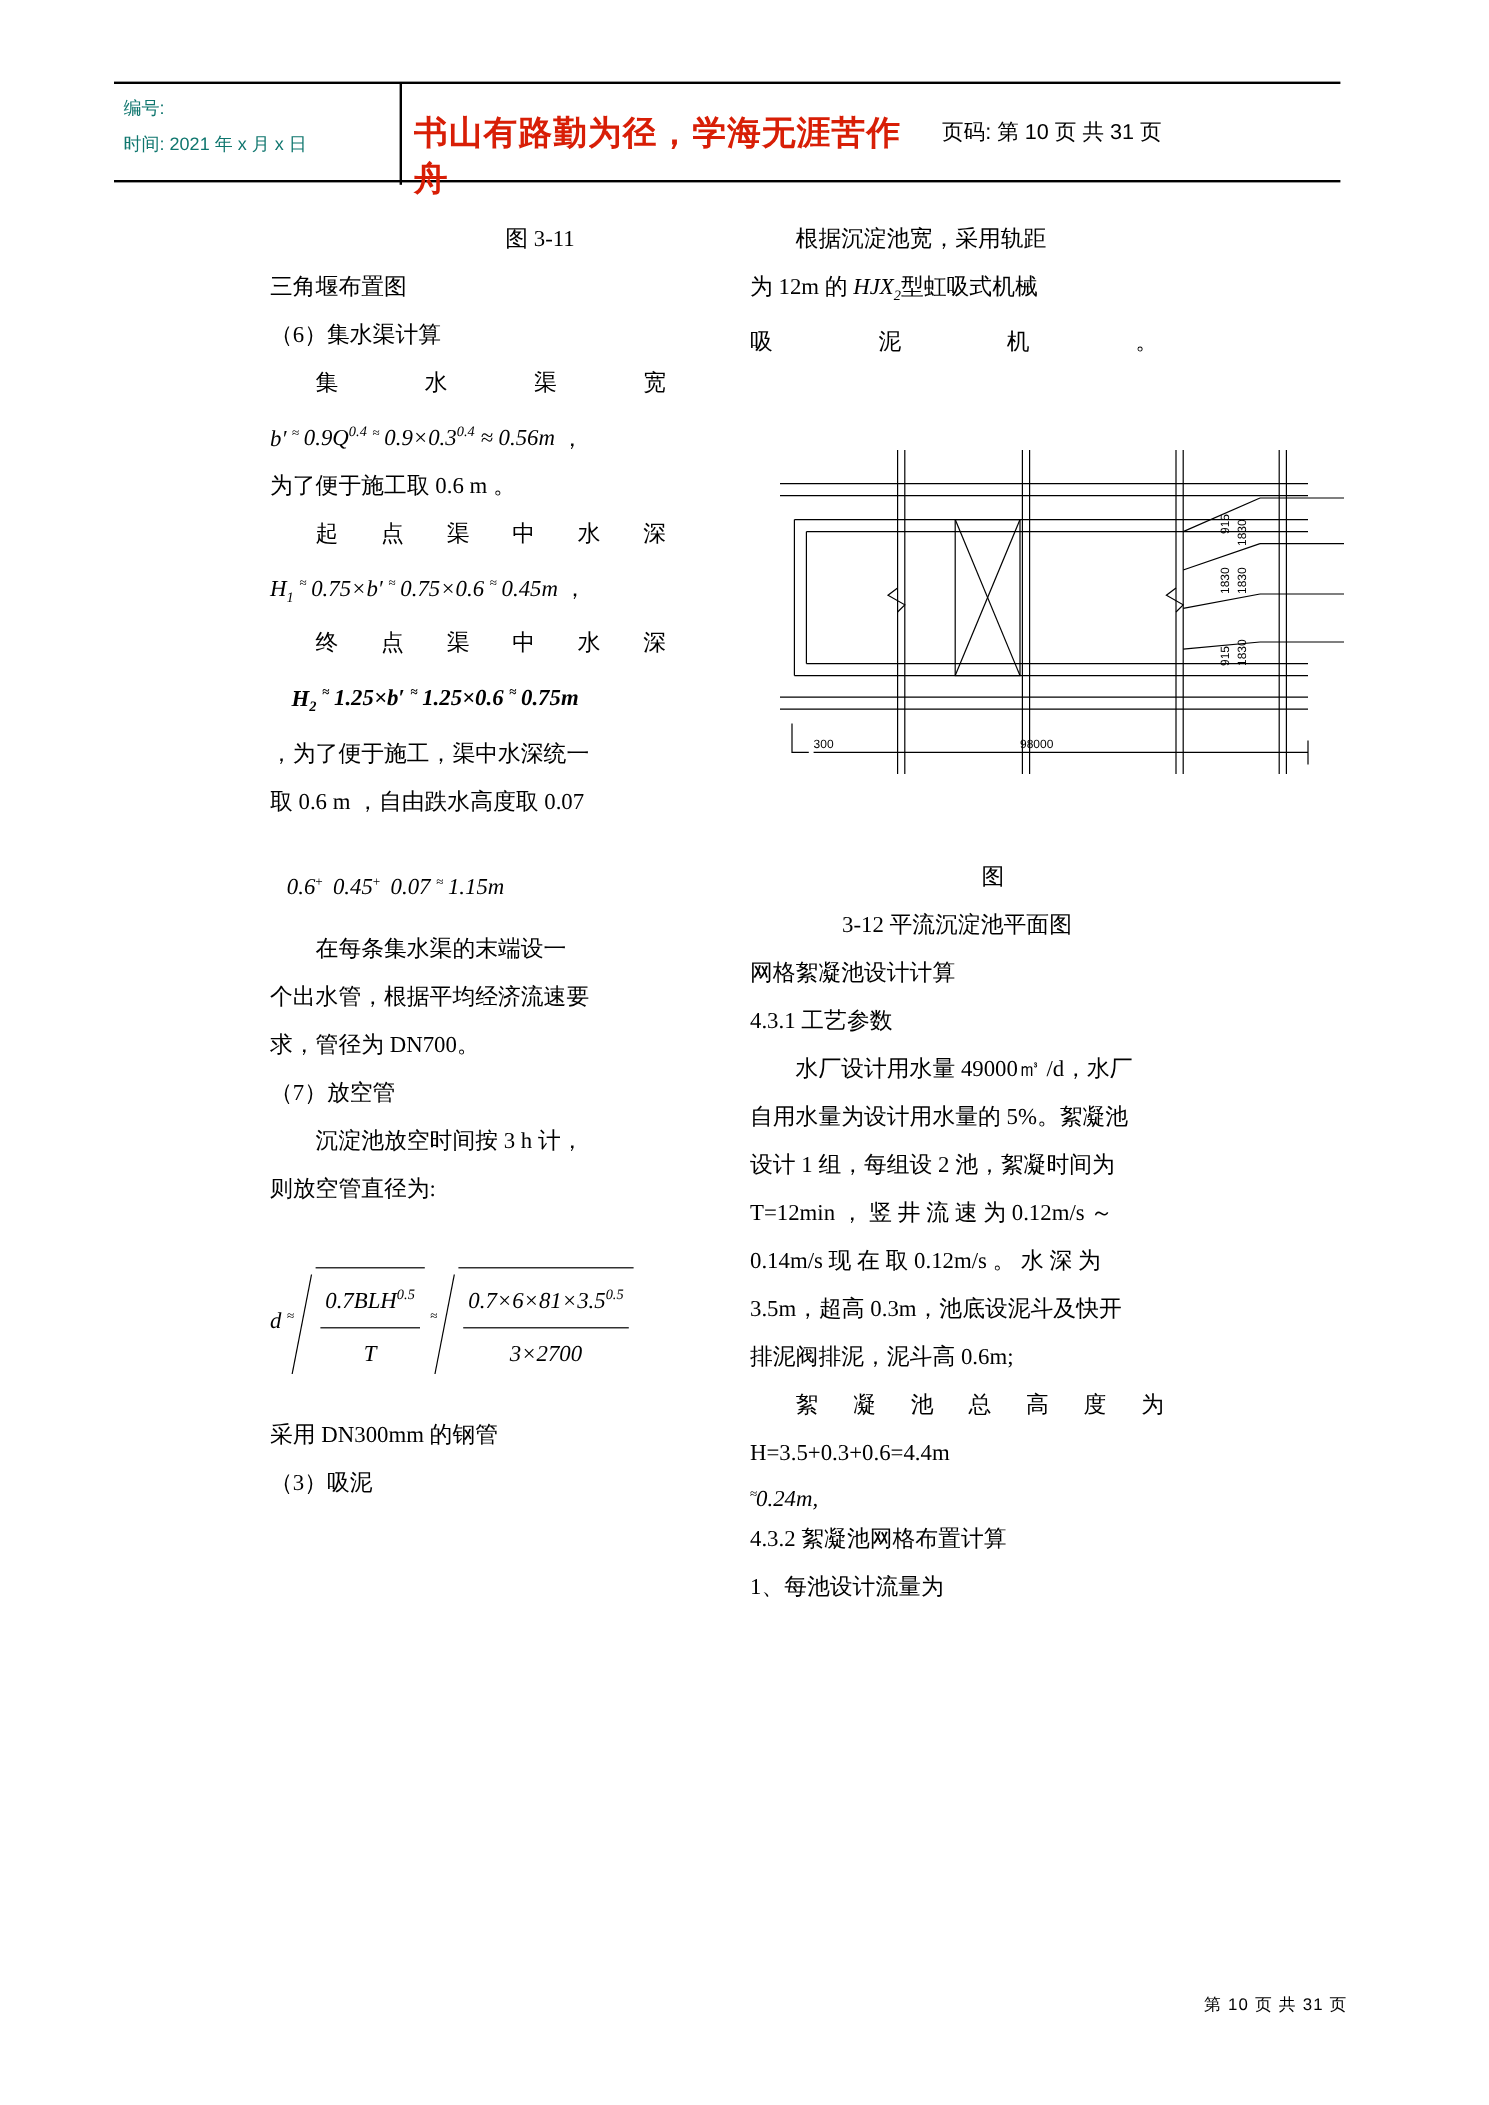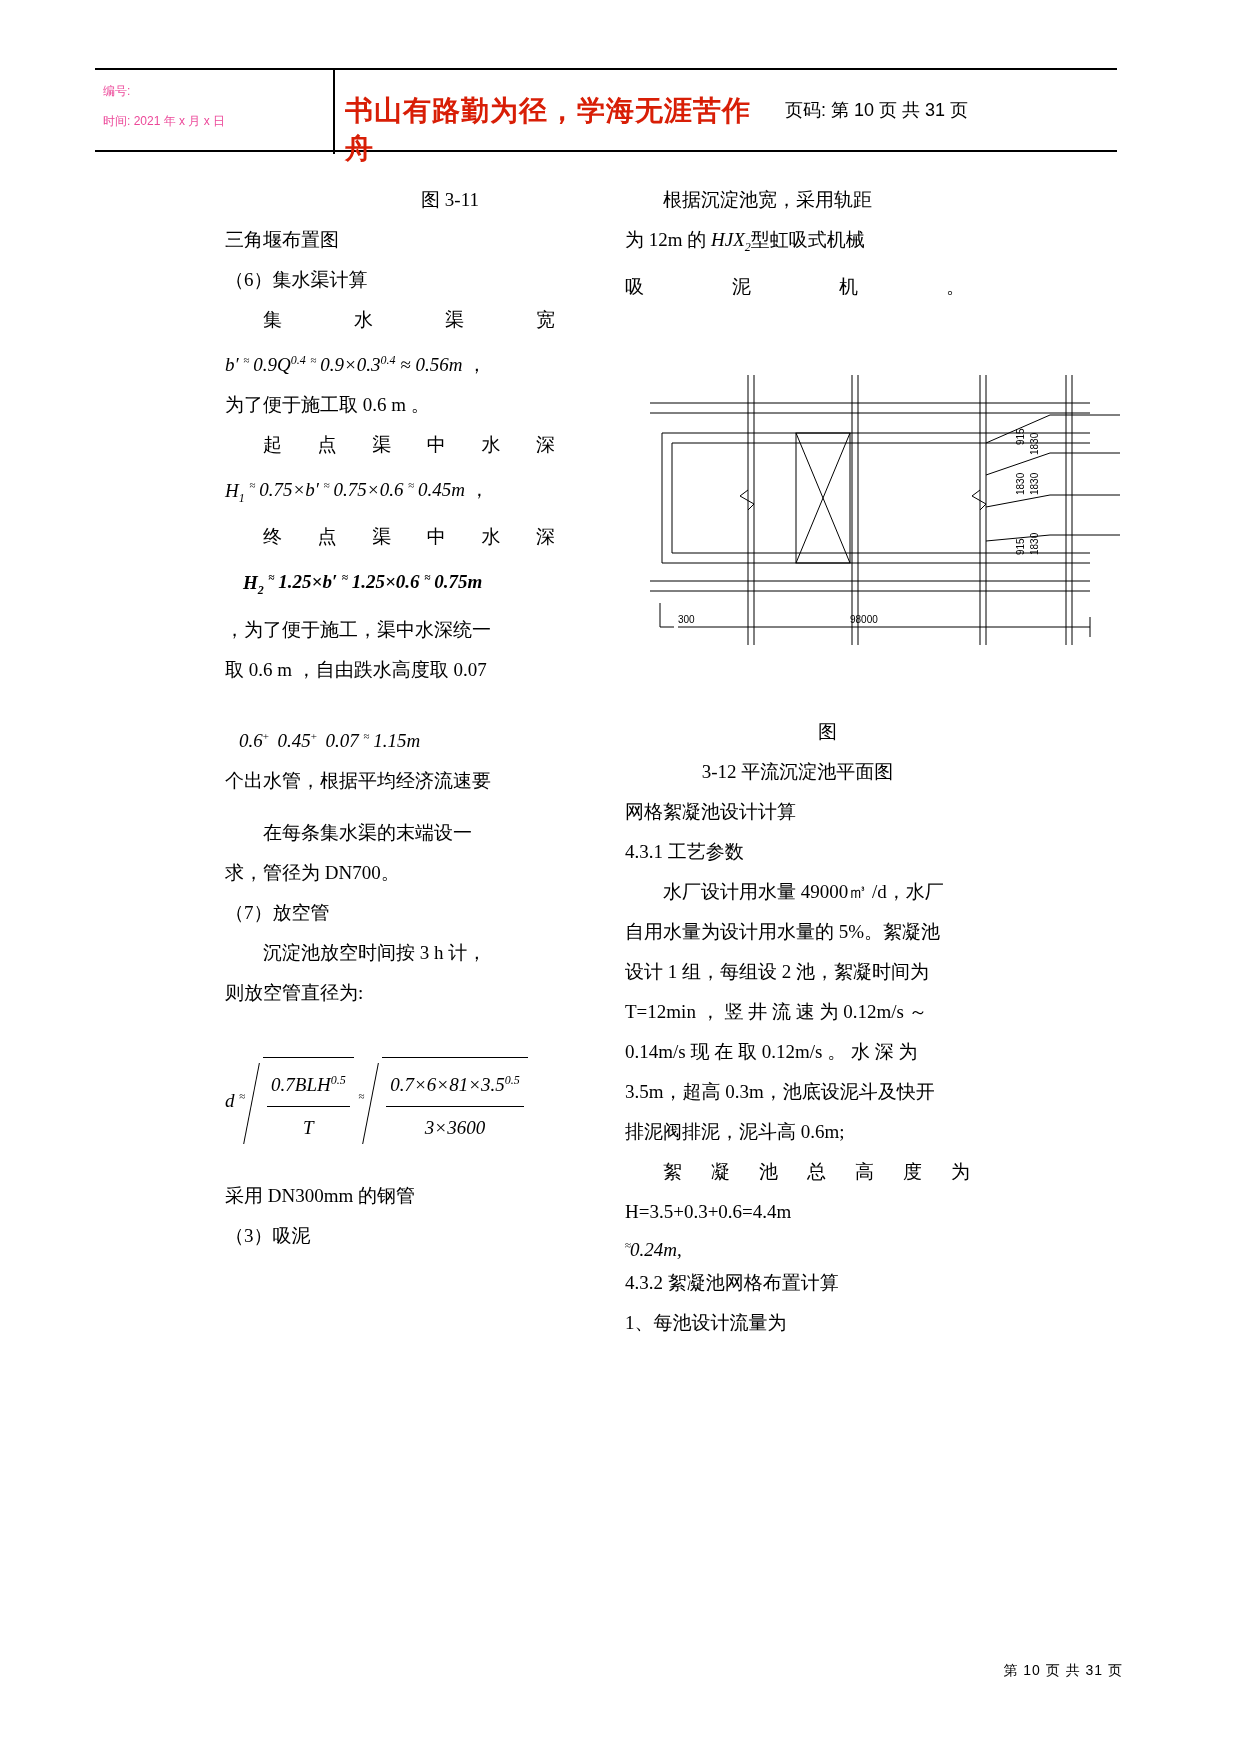--- a/index.html
+++ b/index.html
@@ -30,23 +30,23 @@
     border-top: 2px solid #000;
     border-bottom: 2px solid #000;
     box-sizing: border-box;
   }
   .header-left {
     position: absolute;
     left: 8px;
     top: 6px;
     width: 230px;
     font-family: "Liberation Sans", sans-serif;
-    font-size: 12px;
+    font-size: 15px;
     line-height: 30px;
-    color: #ec4899;
+    color: #0f766e;
   }
   .header-divider {
     position: absolute;
     left: 238px;
     top: 0;
     width: 0;
     height: 84px;
     border-left: 2px solid #000;
   }
   .header-center {
@@ -228,41 +228,41 @@
     <p class="p">取 0.6 m ，自由跌水高度取 0.07</p>
 
     <p class="p" style="margin-top:26px; padding-left:14px;">
       <span class="math">0.6</span><span class="deg">+</span>
       <span class="math">&nbsp;0.45</span><span class="deg">+</span>
       <span class="math">&nbsp;0.07</span>
       <span class="deg">≈</span>
       <span class="math">1.15<span class="up">m</span></span>
     </p>
 
+    <p class="p indent" style="margin-top:12px;">在每条集水渠的末端设一</p>
     <p class="p">个出水管，根据平均经济流速要</p>
-    <p class="p indent" style="margin-top:12px;">在每条集水渠的末端设一</p>
     <p class="p">求，管径为 DN700。</p>
     <p class="p">（7）放空管</p>
     <p class="p indent">沉淀池放空时间按 3 h 计，</p>
     <p class="p">则放空管直径为:</p>
 
     <p class="p" style="margin-top:44px;">
       <span class="math"><span class="up">d</span></span>
       <span class="deg">≈</span>
       <span class="sqrt"><span class="inner">
         <span class="frac">
           <span class="num-line"><span class="math">0.7<span class="up">BLH</span><span class="sup">0.5</span></span></span>
           <span class="den-line"><span class="math up">T</span></span>
         </span>
       </span></span>
       <span class="deg">≈</span>
       <span class="sqrt"><span class="inner">
         <span class="frac">
           <span class="num-line"><span class="math">0.7×6×81×3.5<span class="sup">0.5</span></span></span>
-          <span class="den-line"><span class="math">3×3600</span></span>
+          <span class="den-line"><span class="math">3×2700</span></span>
         </span>
       </span></span>
     </p>
 
     <p class="p" style="margin-top:28px;">采用 DN300mm 的钢管</p>
     <p class="p">（3）吸泥</p>
   </div>
 
   <div class="col col-right">
     <p class="p indent">根据沉淀池宽，采用轨距</p>

